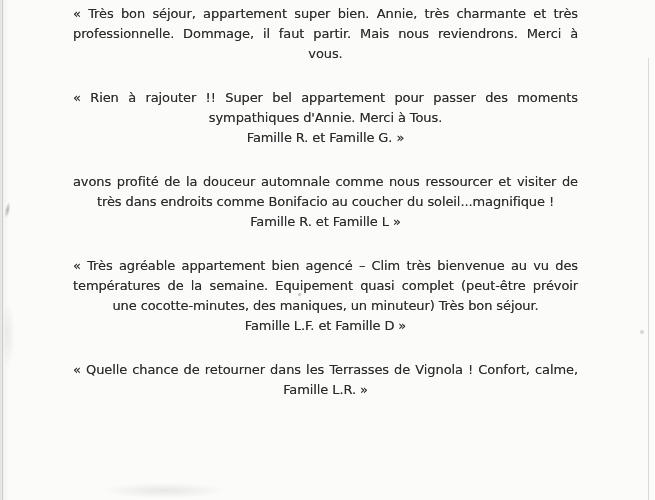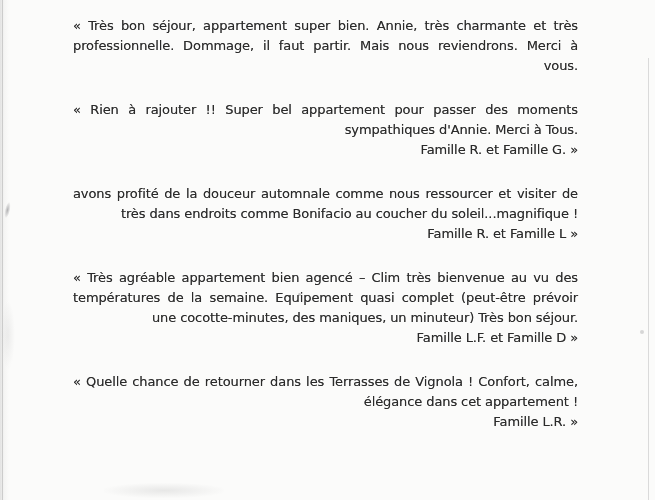--- a/index.html
+++ b/index.html
@@ -75,29 +75,29 @@
     background: rgba(160,160,160,0.40);
     pointer-events: none;
   }
   .page-content {
     position: absolute;
     left: 73px;
     top: 4px;
     width: 505px;
   }
   .review {
-    margin: 12px 0 24px 0;
+    margin: 0 0 24px 0;
   }
   .line {
     font-size: 13px;
     line-height: 20px;
     letter-spacing: -0.1px;
     color: #2b2b2b;
     text-shadow: 0 0 0.4px rgba(40,40,40,0.55);
-    text-align: right;
+    text-align: center;
     white-space: normal;
   }
   .line.just {
     text-align: justify;
     text-align-last: justify;
     -moz-text-align-last: justify;
   }
 </style>
 </head>
 <body>
@@ -133,17 +133,16 @@
 
   <section class="review">
     <div class="line just">« Très agréable appartement bien agencé – Clim très bienvenue au vu des</div>
     <div class="line just">températures de la semaine. Equipement quasi complet (peut-être prévoir</div>
     <div class="line">une cocotte-minutes, des maniques, un minuteur) Très bon séjour.</div>
     <div class="line">Famille L.F. et Famille D »</div>
   </section>
 
   <section class="review">
     <div class="line just">« Quelle chance de retourner dans les Terrasses de Vignola ! Confort, calme,</div>
-    <div class="line">élégance dans cet appartement !</div>
     <div class="line">Famille L.R. »</div>
   </section>
 
 </div>
 
 </body></html>

